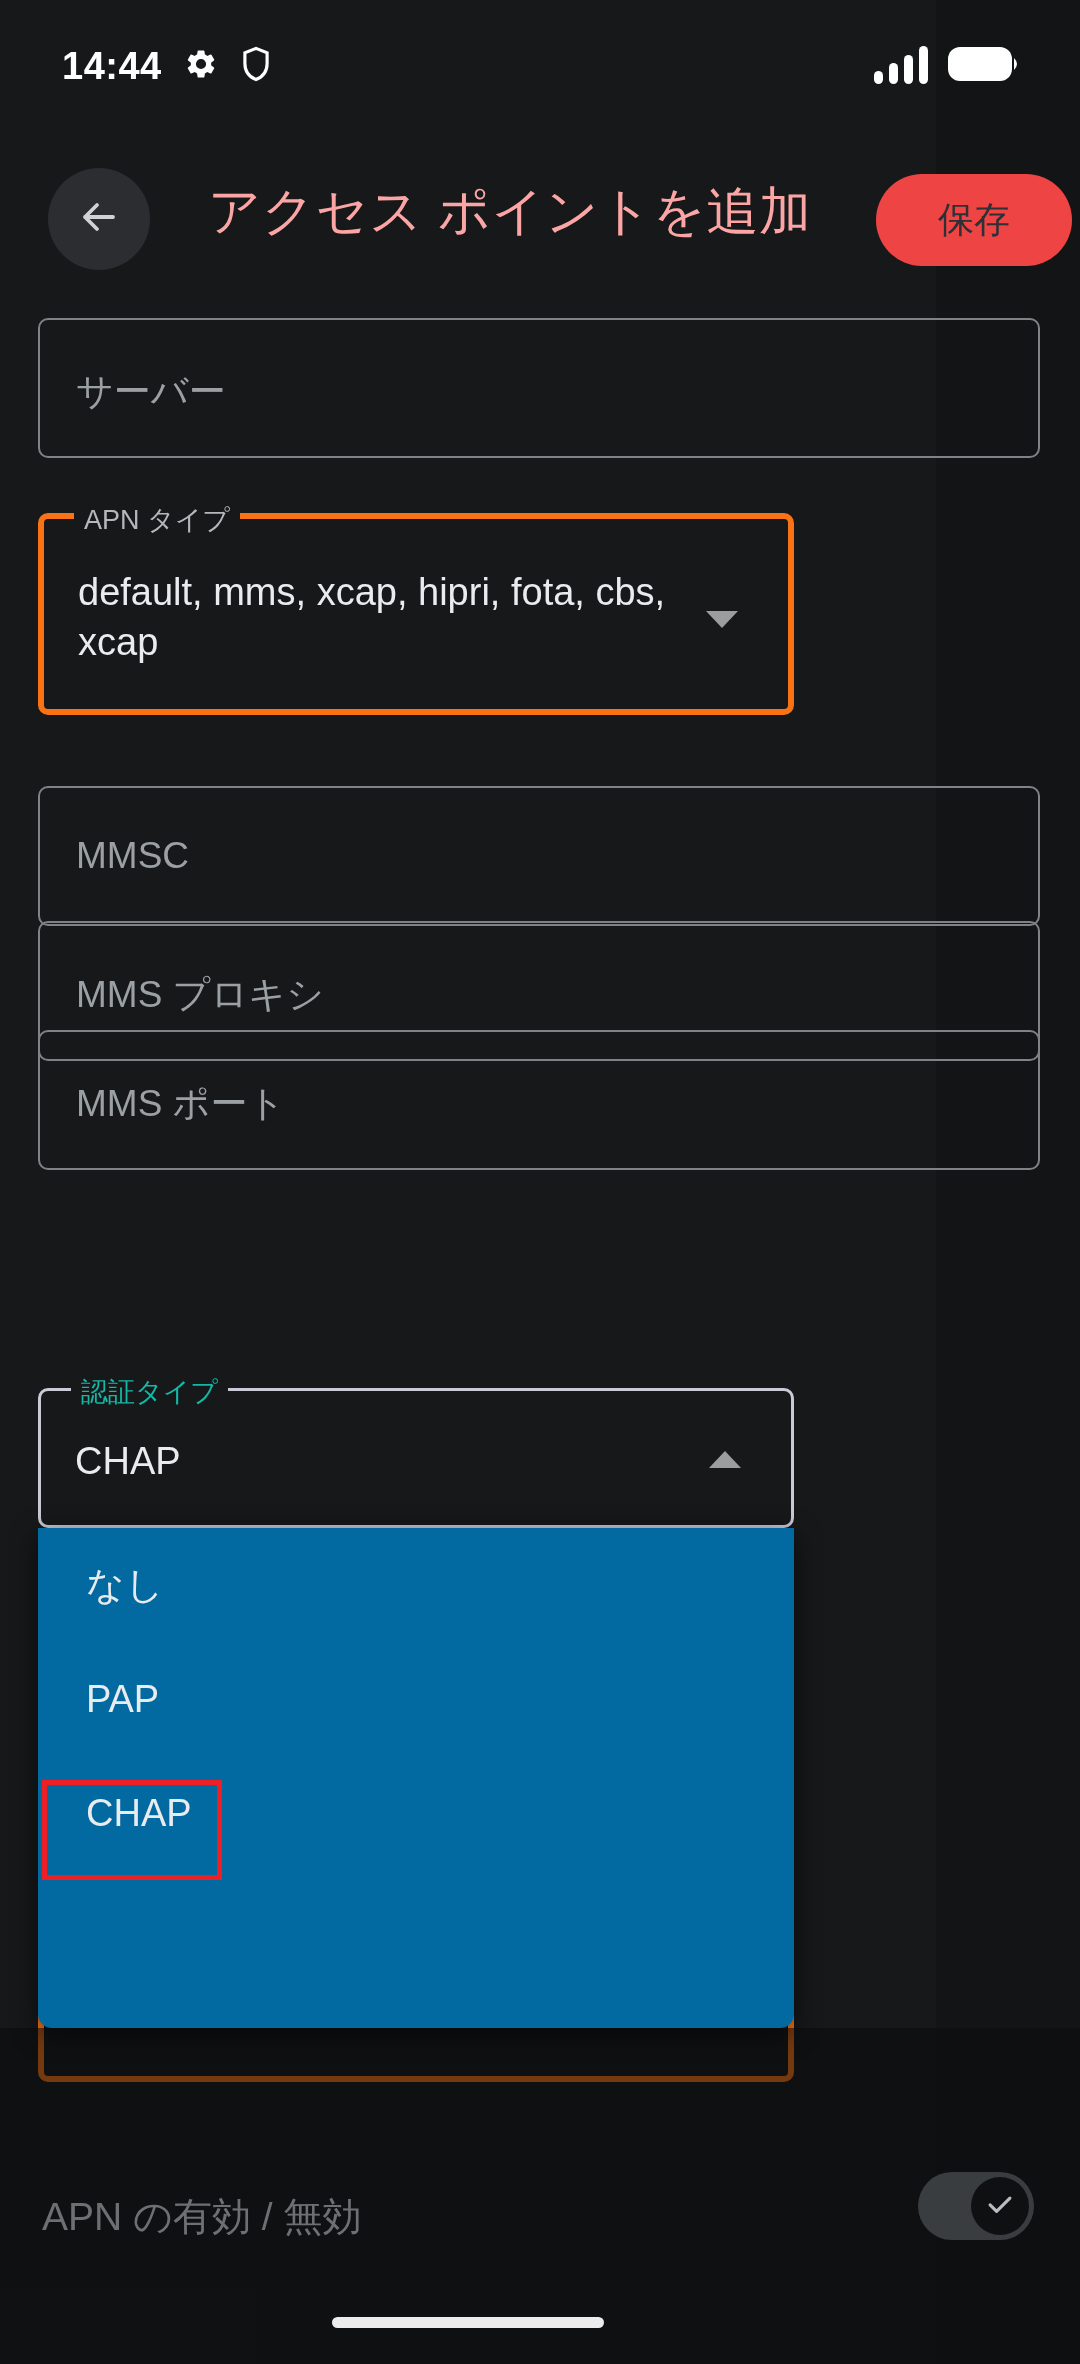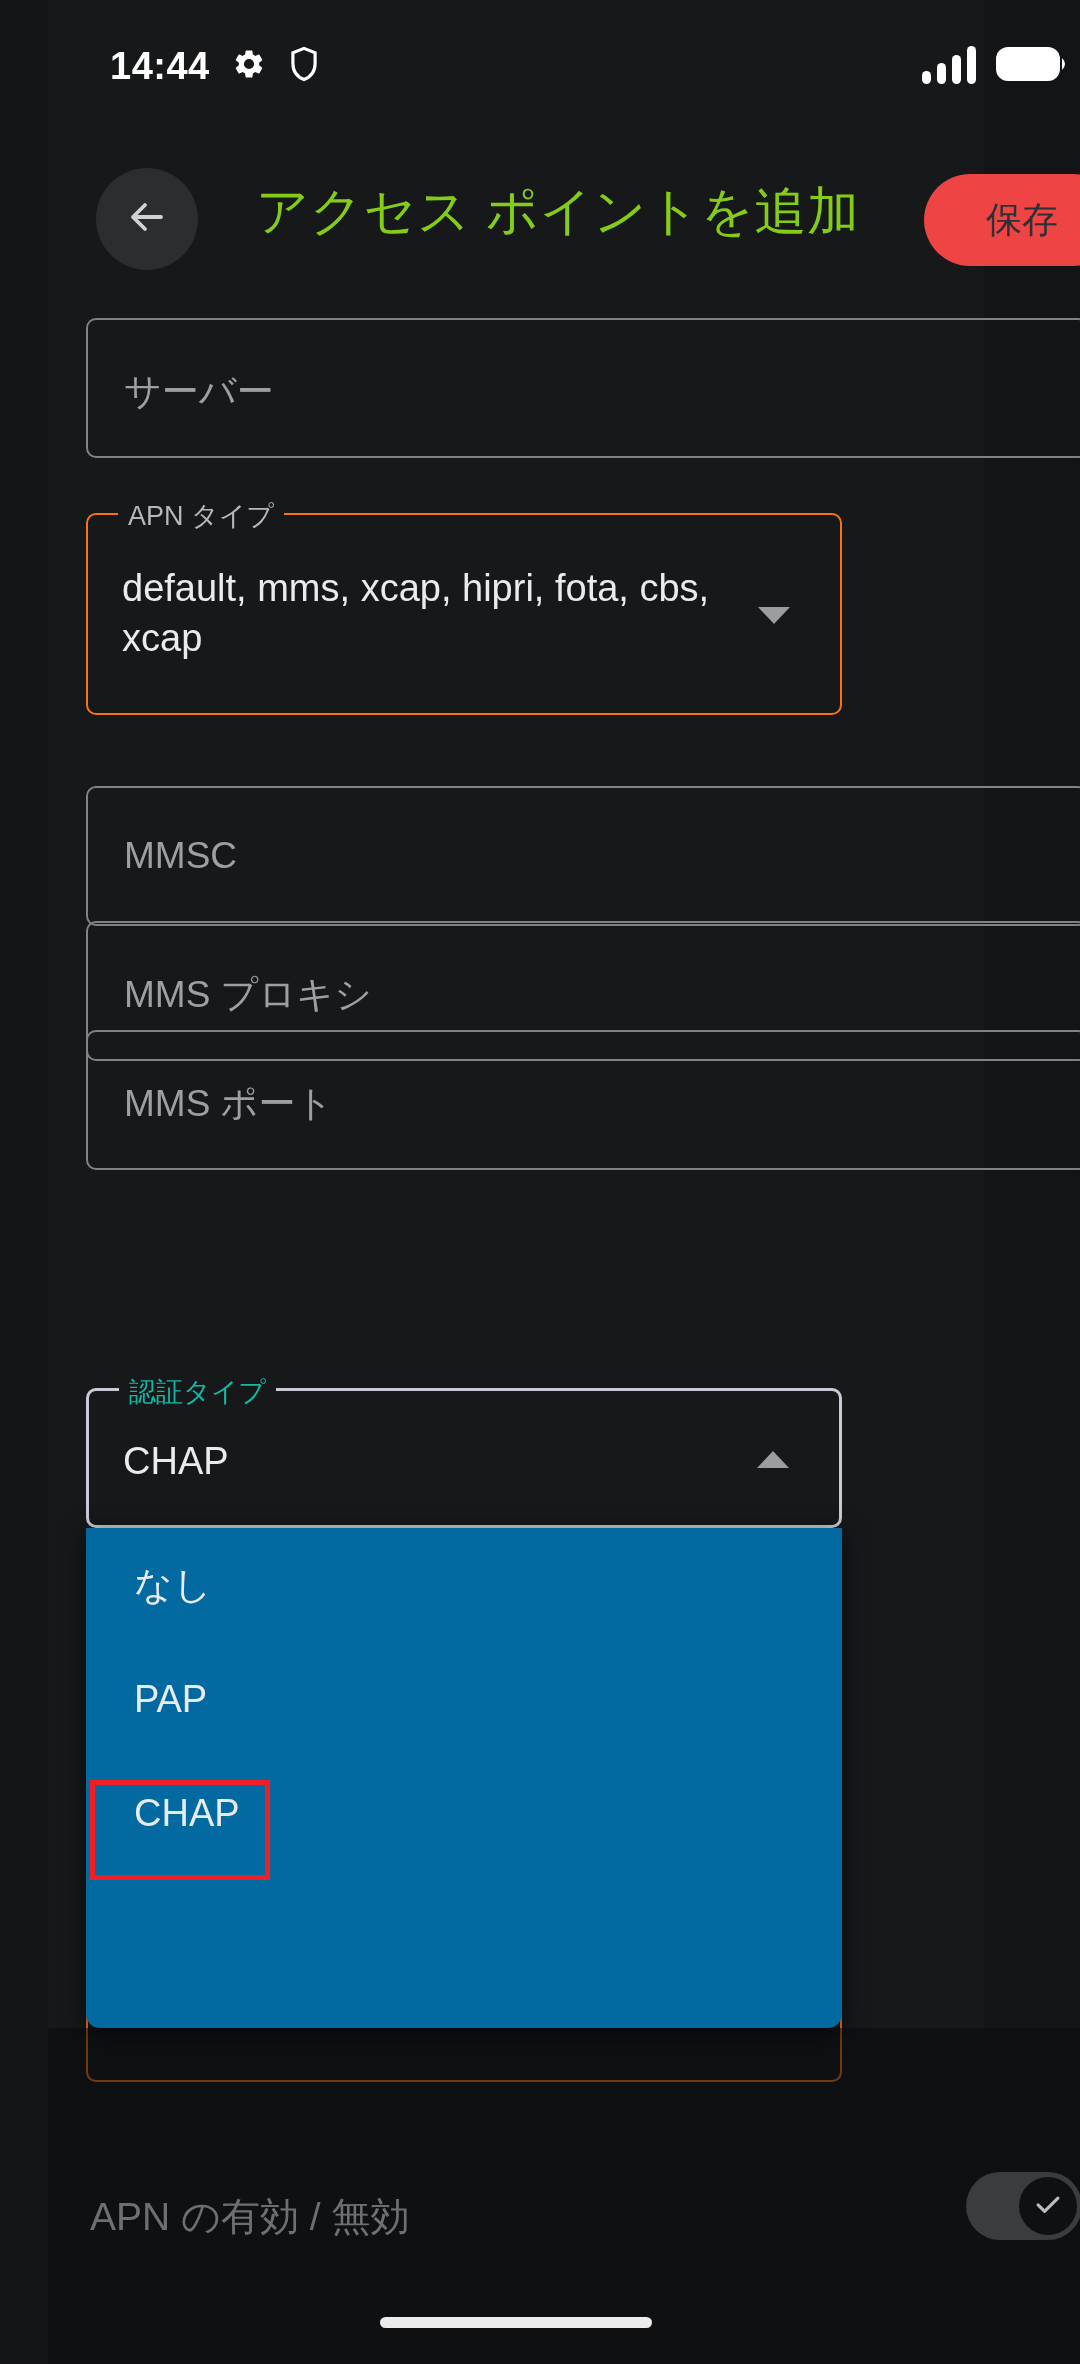--- a/index.html
+++ b/index.html
@@ -6,21 +6,20 @@
   html, body {
     width:1080px; height:2364px;
     background:#131416;
     font-family:"Liberation Sans", "DejaVu Sans", sans-serif;
     overflow:hidden;
   }
   #screen {
     position:relative;
     width:936px; height:2364px;
     background:#16181a;
-    margin-left:48px;
   }
 
   
   .statusbar {
     position:absolute; top:0; left:0; width:1080px; height:110px;
   }
   .sb-left {
     position:absolute; left:62px; top:46px;
     display:flex; align-items:center; gap:22px;
   }
@@ -39,21 +38,21 @@
     position:absolute; top:160px; left:0; width:1080px; height:120px;
   }
   .back-btn {
     position:absolute; left:48px; top:8px;
     width:102px; height:102px; border-radius:51px;
     background:#2b2d30;
     display:flex; align-items:center; justify-content:center;
   }
   .page-title {
     position:absolute; left:208px; top:17px;
-    font-size:52px; color:#84cc16; white-space:nowrap;
+    font-size:52px; color:#fca5a5; white-space:nowrap;
     letter-spacing:0.5px;
   }
   .save-btn {
     position:absolute; right:8px; top:14px;
     width:196px; height:92px; border-radius:46px;
     background:#ef4444;
     display:flex; align-items:center; justify-content:center;
     color:#2e3034; font-size:36px;
   }
 
@@ -66,21 +65,21 @@
   }
   .field-ph {
     position:absolute; left:36px;
     font-size:37px; color:#9aa0a3;
     white-space:nowrap;
   }
 
   
   .dd {
     position:absolute;
-    border:2px solid #f97316;
+    border:6px solid #f97316;
     border-radius:10px;
   }
   .dd.focused { border:3px solid #c8cbd6; }
   .dd-label {
     position:absolute; top:-17px; left:30px;
     padding:0 10px;
     background:#16181a;
     font-size:27px; color:#b3b8bb;
     white-space:nowrap;
   }

